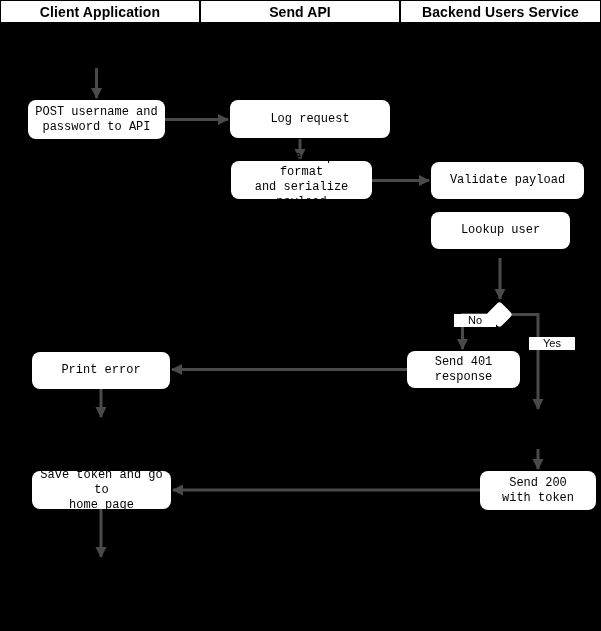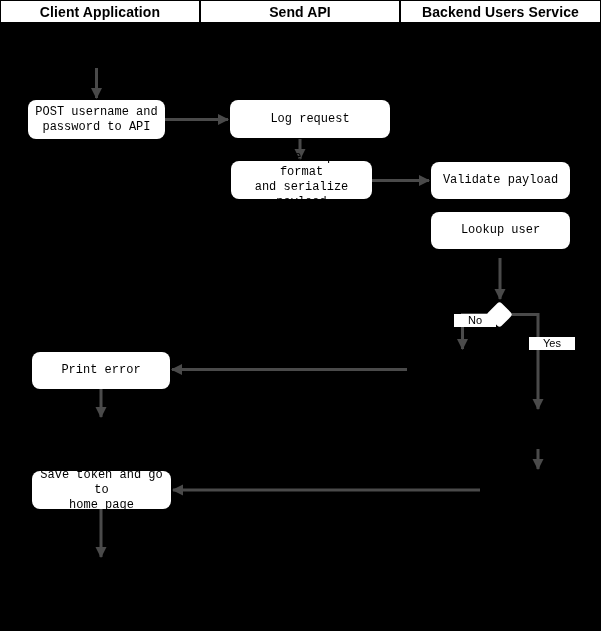--- a/index.html
+++ b/index.html
@@ -41,21 +41,21 @@
     background:var(--node-fill);color:var(--node-text);
     border-radius:8px;
     display:flex;align-items:center;justify-content:center;
     text-align:center;font-size:12px;line-height:15px;
     white-space:pre-line;
     font-family:Liberation Mono, monospace;
   }
   .n-post{left:28px;top:100px;width:137px;height:39px;}
   .n-log{left:230px;top:100px;width:160px;height:38px;}
   .n-validate-req{left:231px;top:161px;width:141px;height:38px;}
-  .n-validate-pay{left:431px;top:162px;width:139px;height:37px;}
+  .n-validate-pay{left:431px;top:162px;width:153px;height:37px;}
   .n-lookup{left:431px;top:212px;width:139px;height:37px;}
   .n-401{left:407px;top:351px;width:113px;height:37px;}
   .n-print{left:32px;top:352px;width:138px;height:37px;}
   .n-gen{left:480px;top:411px;width:116px;height:38px;}
   .n-200{left:480px;top:471px;width:116px;height:39px;}
   .n-save{left:32px;top:471px;width:139px;height:38px;}
 
   
   .diamond{
     position:absolute;left:490px;top:305px;width:19px;height:19px;
@@ -104,20 +104,23 @@
   </svg>
 
   <div class="node n-post">POST username and
 password to API</div>
   <div class="node n-log">Log request</div>
   <div class="node n-validate-req">Validate request format
 and serialize payload</div>
   <div class="node n-validate-pay">Validate payload</div>
   <div class="node n-lookup">Lookup user</div>
   <div class="diamond"></div>
+  <div class="node n-401">Send 401 response</div>
   <div class="node n-print">Print error</div>
+  <div class="node n-200">Send 200
+with token</div>
   <div class="node n-save">Save token and go to
 home page</div>
 
   <div class="branch-label bl-no">No</div>
   <div class="branch-label bl-yes">Yes</div>
 
 </div>
 
 </body></html>

